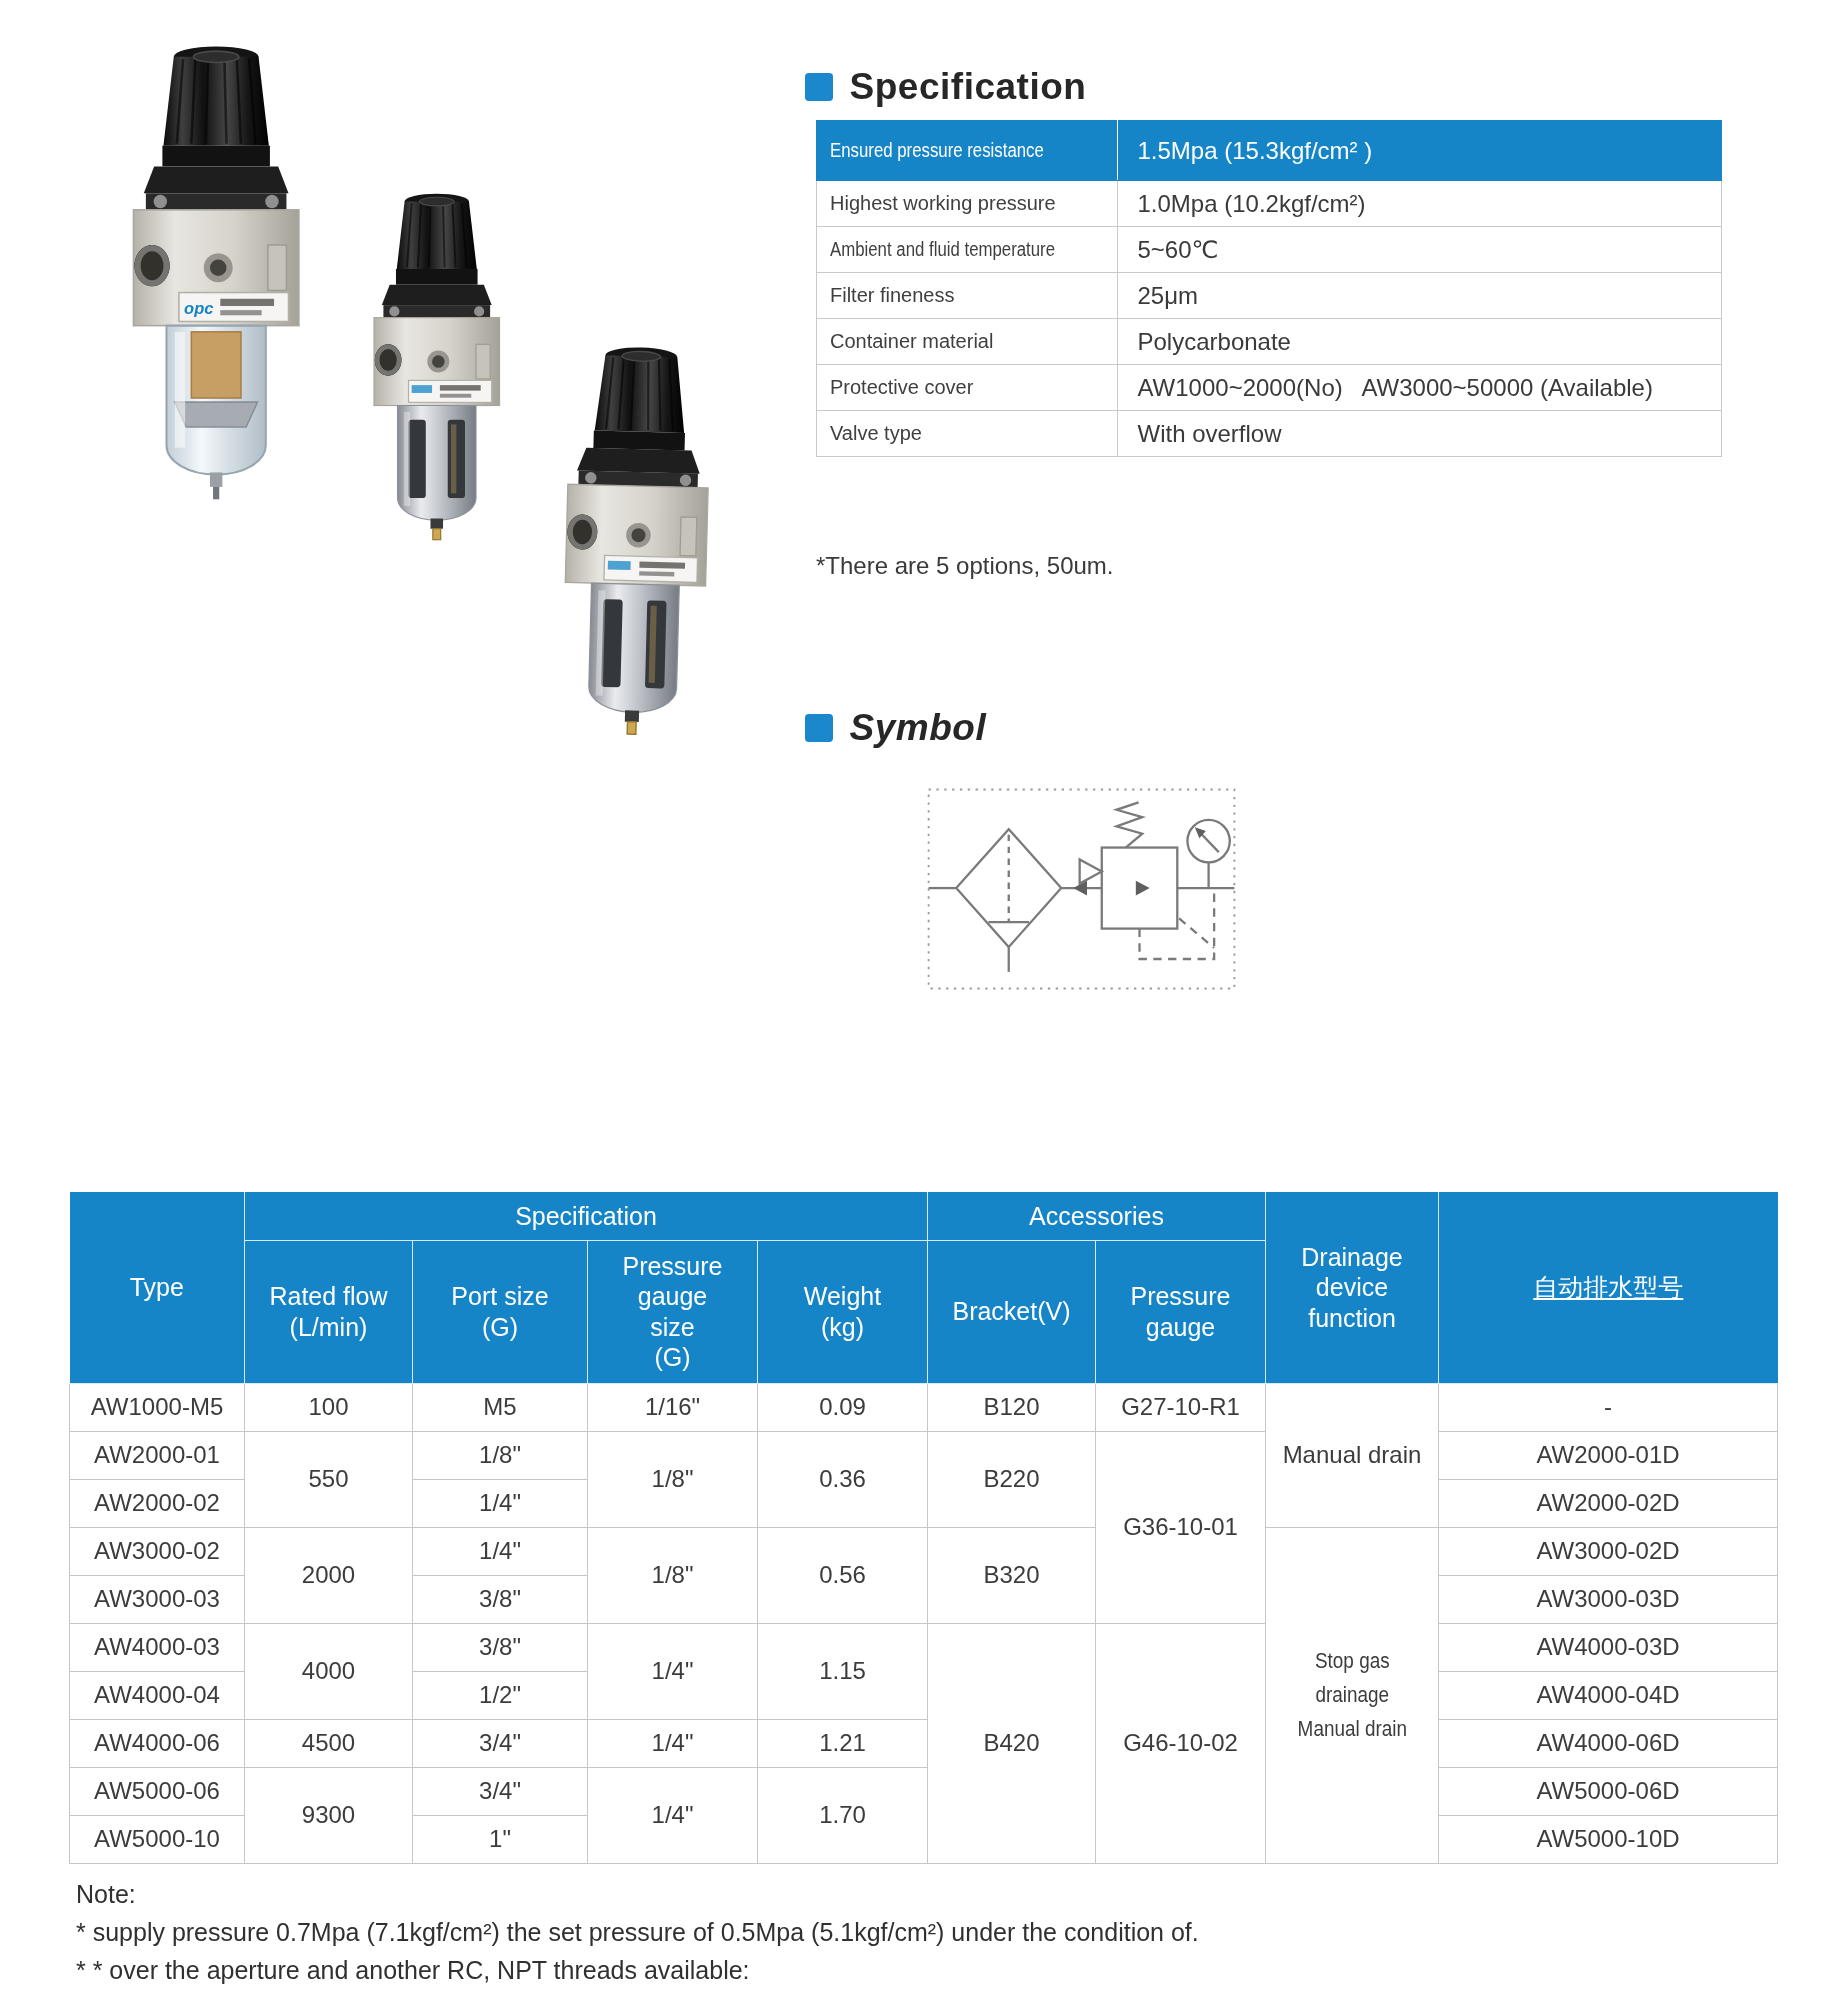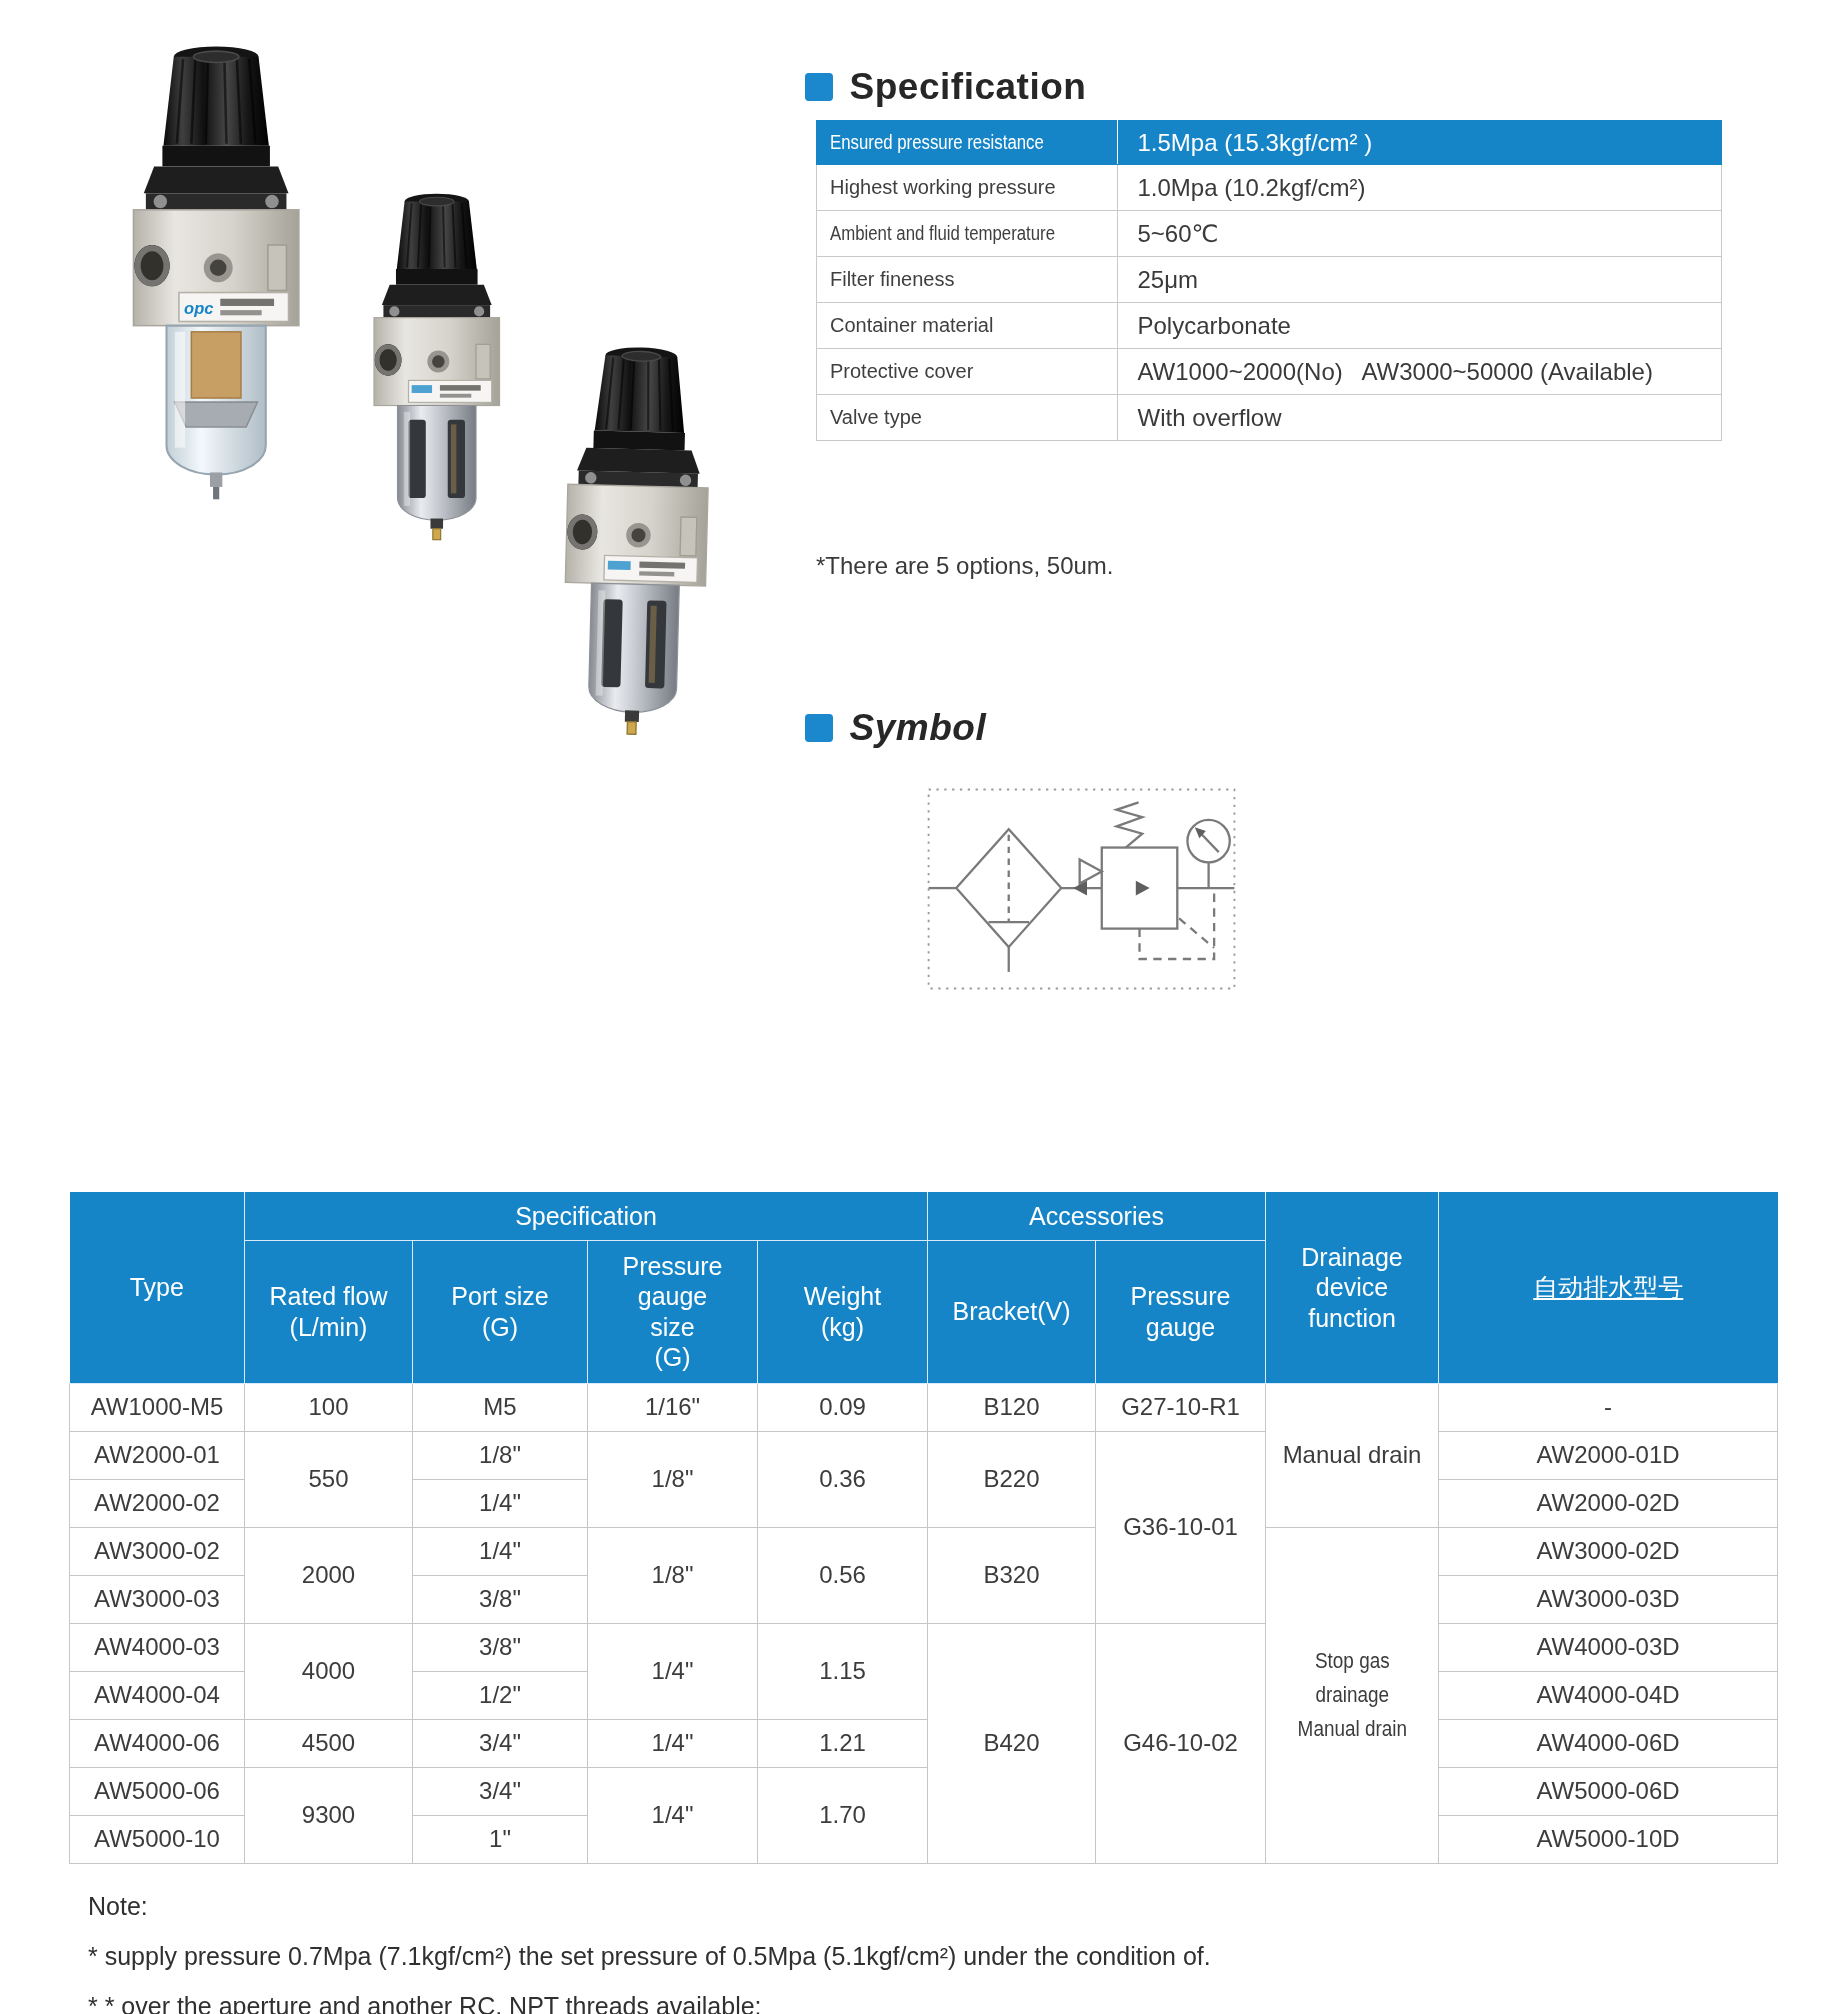--- a/index.html
+++ b/index.html
@@ -12,21 +12,21 @@
   
   .sec-title{position:absolute;display:flex;align-items:center;gap:16.6px;}
   .sq{width:28px;height:28px;background:#1b87cd;border-radius:3.7px;flex:0 0 auto;}
   .sec-text{font-size:37px;font-weight:bold;color:#272727;letter-spacing:0.5px;}
 
   
   .spec-table{position:absolute;left:816px;top:120px;width:906px;border-collapse:collapse;table-layout:fixed;}
   .spec-table td{border:0.9px solid #c9c9c9;background:#fff;vertical-align:middle;}
   .spec-table td.lbl{width:281px;font-size:20px;color:#3f3f3f;padding:0 5.5px 0 13px;overflow:hidden;}
   .spec-table td.val{font-size:24px;color:#3a3a3a;padding-left:20px;}
-  .spec-table tr.h52{height:44px;padding-left:36px;}
+  .spec-table tr.h52{height:60px;padding-left:36px;}
   .spec-table tr.h50{height:46px;}
   .spec-table tr.h100{height:92px;}
   .spec-table tr.blue td{background:#1685c7;color:#fff;border-color:#1685c7;}
   .spec-table tr.blue td.lbl{border-right:1.8px solid #ffffff;}
   .cond{display:inline-block;transform:scaleX(0.84);transform-origin:0 50%;white-space:nowrap;}
   .ml{white-space:pre-line;line-height:1.45;}
   .spec-footnote{position:absolute;left:816px;top:552px;font-size:24px;color:#3a3a3a;}
 
   
   .models-table{position:absolute;left:69px;top:1192px;border-collapse:collapse;table-layout:fixed;}
@@ -42,21 +42,21 @@
   .models-table tr.th-sub{height:143px;}
   .models-table td{
     border:0.9px solid #c6c6c6;background:#fff;font-size:24px;color:#3c3c3c;
     text-align:center;vertical-align:middle;height:47px;padding:0 3.7px;
   }
   .models-table tr.gt > td{border-top:1.8px solid #a9a9a9;}
   .drain2{display:inline-block;transform:scaleX(0.86);transform-origin:50% 50%;font-size:22px;white-space:pre-line;line-height:1.55;}
 
   
   .notes{position:absolute;left:72px;top:1874px;font-size:25px;color:#303030;line-height:1.35;}
-  .notes div{margin:16px;}
+  .notes div{margin:4px;}
 
   svg text{font-family:"Liberation Sans","DejaVu Sans",sans-serif;}
 </style>
 </head>
 <body>
 
 <svg class="abs" style="left:74px;top:37px;" width="720" height="757" viewBox="0 0 780 820">
   <defs>
     <linearGradient id="gk" x1="0" y1="0" x2="1" y2="0">
       <stop offset="0" stop-color="#0a0a0a"></stop>

